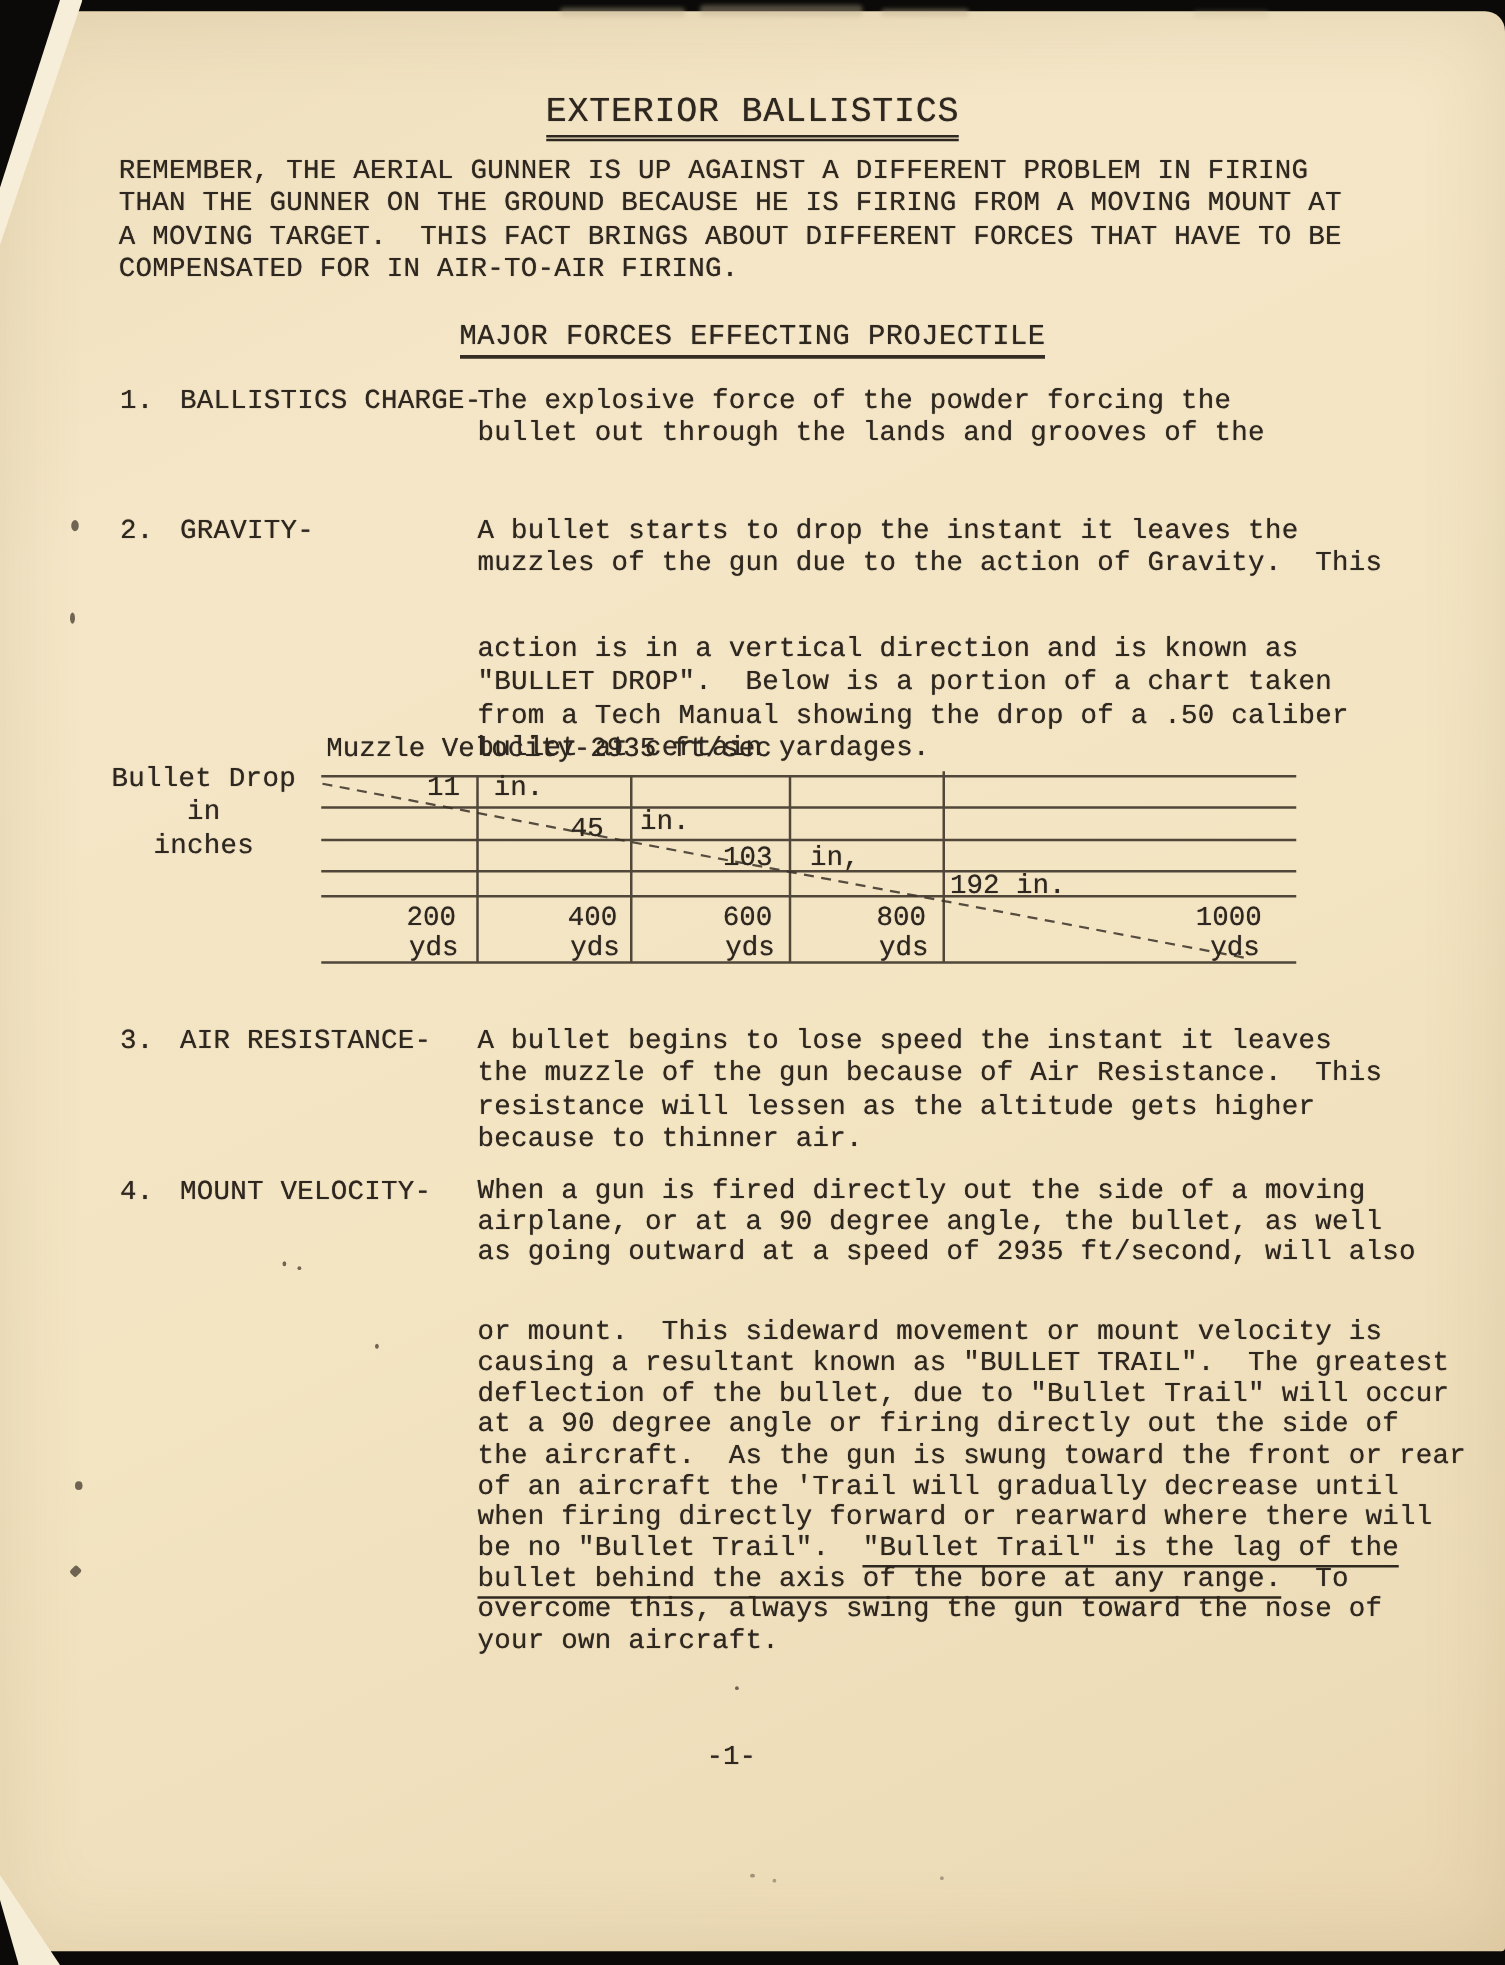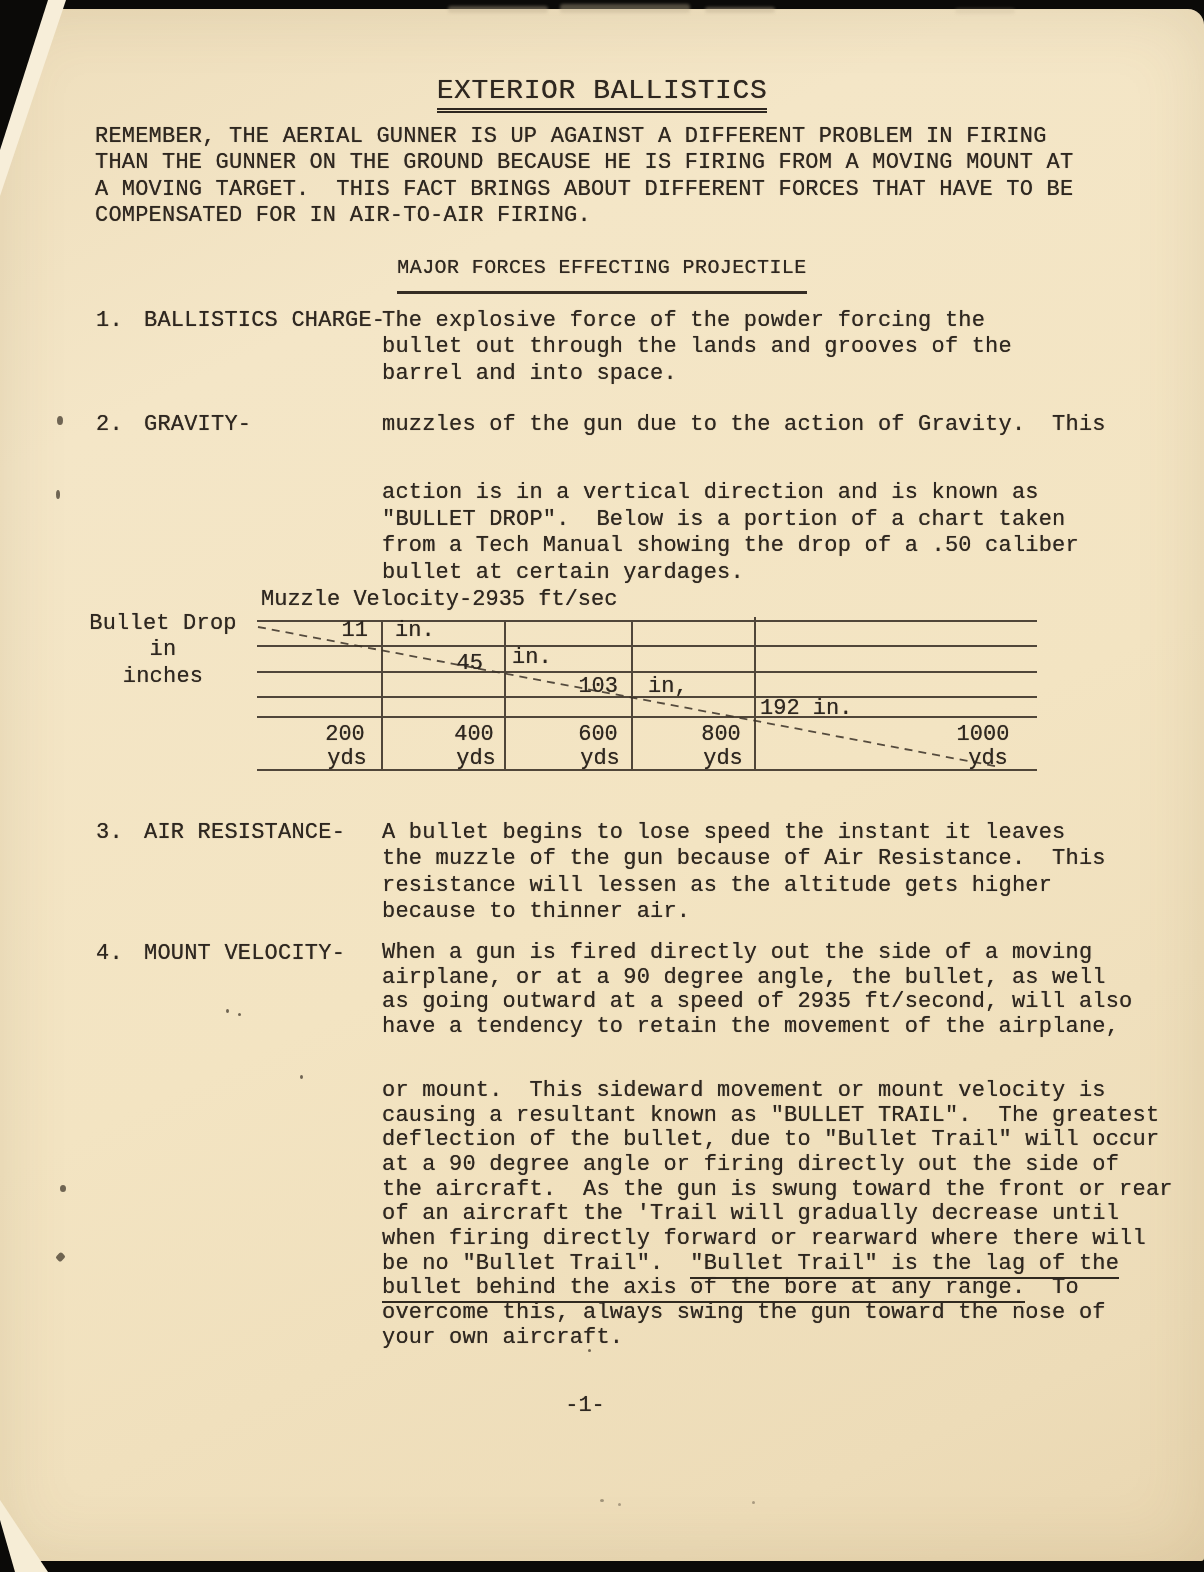--- a/index.html
+++ b/index.html
@@ -25,21 +25,21 @@
   .black-tl { position:absolute; left:0; top:0; width:48px; height:150px;
               background:#0b0a08; clip-path:polygon(0 0,100% 0,0 100%); }
   .fold-bl { position:absolute; left:0; bottom:0; width:48px; height:72px;
              background:#f6edd6; clip-path:polygon(0 0,100% 100%,0 100%); }
   .black-bl { position:absolute; left:0; bottom:0; width:15px; height:52px;
               background:#0b0a08; clip-path:polygon(0 100%,100% 100%,0 0); }
   
   .h1 { position:absolute; top:66px; left:0; width:100%; text-align:center; }
   .h1 span { font-size:28px; letter-spacing:0.6px; border-bottom:5px double #2e2720; padding-bottom:2px; }
   .h2 { position:absolute; top:247px; left:0; width:100%; text-align:center; }
-  .h2 span { font-size:20px; letter-spacing:0.4px; border-bottom:3px solid #352d24; padding-bottom:12px; }
+  .h2 span { font-size:23px; letter-spacing:0.4px; border-bottom:3px solid #352d24; padding-bottom:2px; }
   .intro { position:absolute; left:95px; top:115px; }
   .item { position:absolute; left:0; width:1204px; }
   .item-num { position:absolute; left:96px; top:0; font-size:22px; }
   .item-label { position:absolute; left:144px; top:0; font-size:22px; }
   .item-body { position:absolute; left:382px; top:0; }
   .u { border-bottom:2px solid #30291f; padding-bottom:1px; }
   
   .chart-title { position:absolute; left:261px; top:578px; font-size:22px; white-space:pre; }
   .chart-ylabel { position:absolute; left:86px; top:602px; width:154px; text-align:center; font-size:22px; line-height:26.4px; }
   .chart-svg { position:absolute; left:85px; top:574px; }
@@ -68,27 +68,27 @@
     <span>MAJOR FORCES EFFECTING PROJECTILE</span>
   </div>
 
   <div id="items">
       <div class="item" style="top: 299px;">
         <div class="item-num tline">1.</div>
         <div class="item-label tline">BALLISTICS CHARGE-</div>
         <div class="item-body">
           <div class="tline" style="line-height: 26.4px;">The explosive force of the powder forcing the</div>
           <div class="tline" style="line-height: 26.4px;">bullet out through the lands and grooves of the</div>
-          <div class="tline" style="line-height: 26.4px;">barrel and into space.</div>
         </div>
       </div>
       <div class="item" style="top: 403px;">
         <div class="item-num tline">2.</div>
         <div class="item-label tline">GRAVITY-</div>
         <div class="item-body">
+          <div class="tline" style="line-height: 26.4px;">A bullet starts to drop the instant it leaves the</div>
           <div class="tline" style="line-height: 26.4px;">muzzles of the gun due to the action of Gravity.  This</div>
           <div class="tline" style="line-height: 26.4px; margin-top: 42px;">action is in a vertical direction and is known as</div>
           <div class="tline" style="line-height: 26.4px;">"BULLET DROP".  Below is a portion of a chart taken</div>
           <div class="tline" style="line-height: 26.4px;">from a Tech Manual showing the drop of a .50 caliber</div>
           <div class="tline" style="line-height: 26.4px;">bullet at certain yardages.</div>
         </div>
       </div>
       <div class="item" style="top: 811px;">
         <div class="item-num tline">3.</div>
         <div class="item-label tline">AIR RESISTANCE-</div>
@@ -99,21 +99,20 @@
           <div class="tline" style="line-height: 26.4px;">because to thinner air.</div>
         </div>
       </div>
       <div class="item" style="top: 932px;">
         <div class="item-num tline">4.</div>
         <div class="item-label tline">MOUNT VELOCITY-</div>
         <div class="item-body">
           <div class="tline" style="line-height: 24.7px;">When a gun is fired directly out the side of a moving</div>
           <div class="tline" style="line-height: 24.7px;">airplane, or at a 90 degree angle, the bullet, as well</div>
           <div class="tline" style="line-height: 24.7px;">as going outward at a speed of 2935 ft/second, will also</div>
-          <div class="tline" style="line-height: 24.7px;">have a tendency to retain the movement of the airplane,</div>
           <div class="tline" style="line-height: 24.7px; margin-top: 39px;">or mount.  This sideward movement or mount velocity is</div>
           <div class="tline" style="line-height: 24.7px;">causing a resultant known as "BULLET TRAIL".  The greatest</div>
           <div class="tline" style="line-height: 24.7px;">deflection of the bullet, due to "Bullet Trail" will occur</div>
           <div class="tline" style="line-height: 24.7px;">at a 90 degree angle or firing directly out the side of</div>
           <div class="tline" style="line-height: 24.7px;">the aircraft.  As the gun is swung toward the front or rear</div>
           <div class="tline" style="line-height: 24.7px;">of an aircraft the 'Trail will gradually decrease until</div>
           <div class="tline" style="line-height: 24.7px;">when firing directly forward or rearward where there will</div>
           <div class="tline" style="line-height: 24.7px;"><span>be no "Bullet Trail".  </span><span class="u">"Bullet Trail" is the lag of the</span></div>
           <div class="tline" style="line-height: 24.7px;"><span class="u">bullet behind the axis of the bore at any range.</span><span>  To</span></div>
           <div class="tline" style="line-height: 24.7px;">overcome this, always swing the gun toward the nose of</div>

